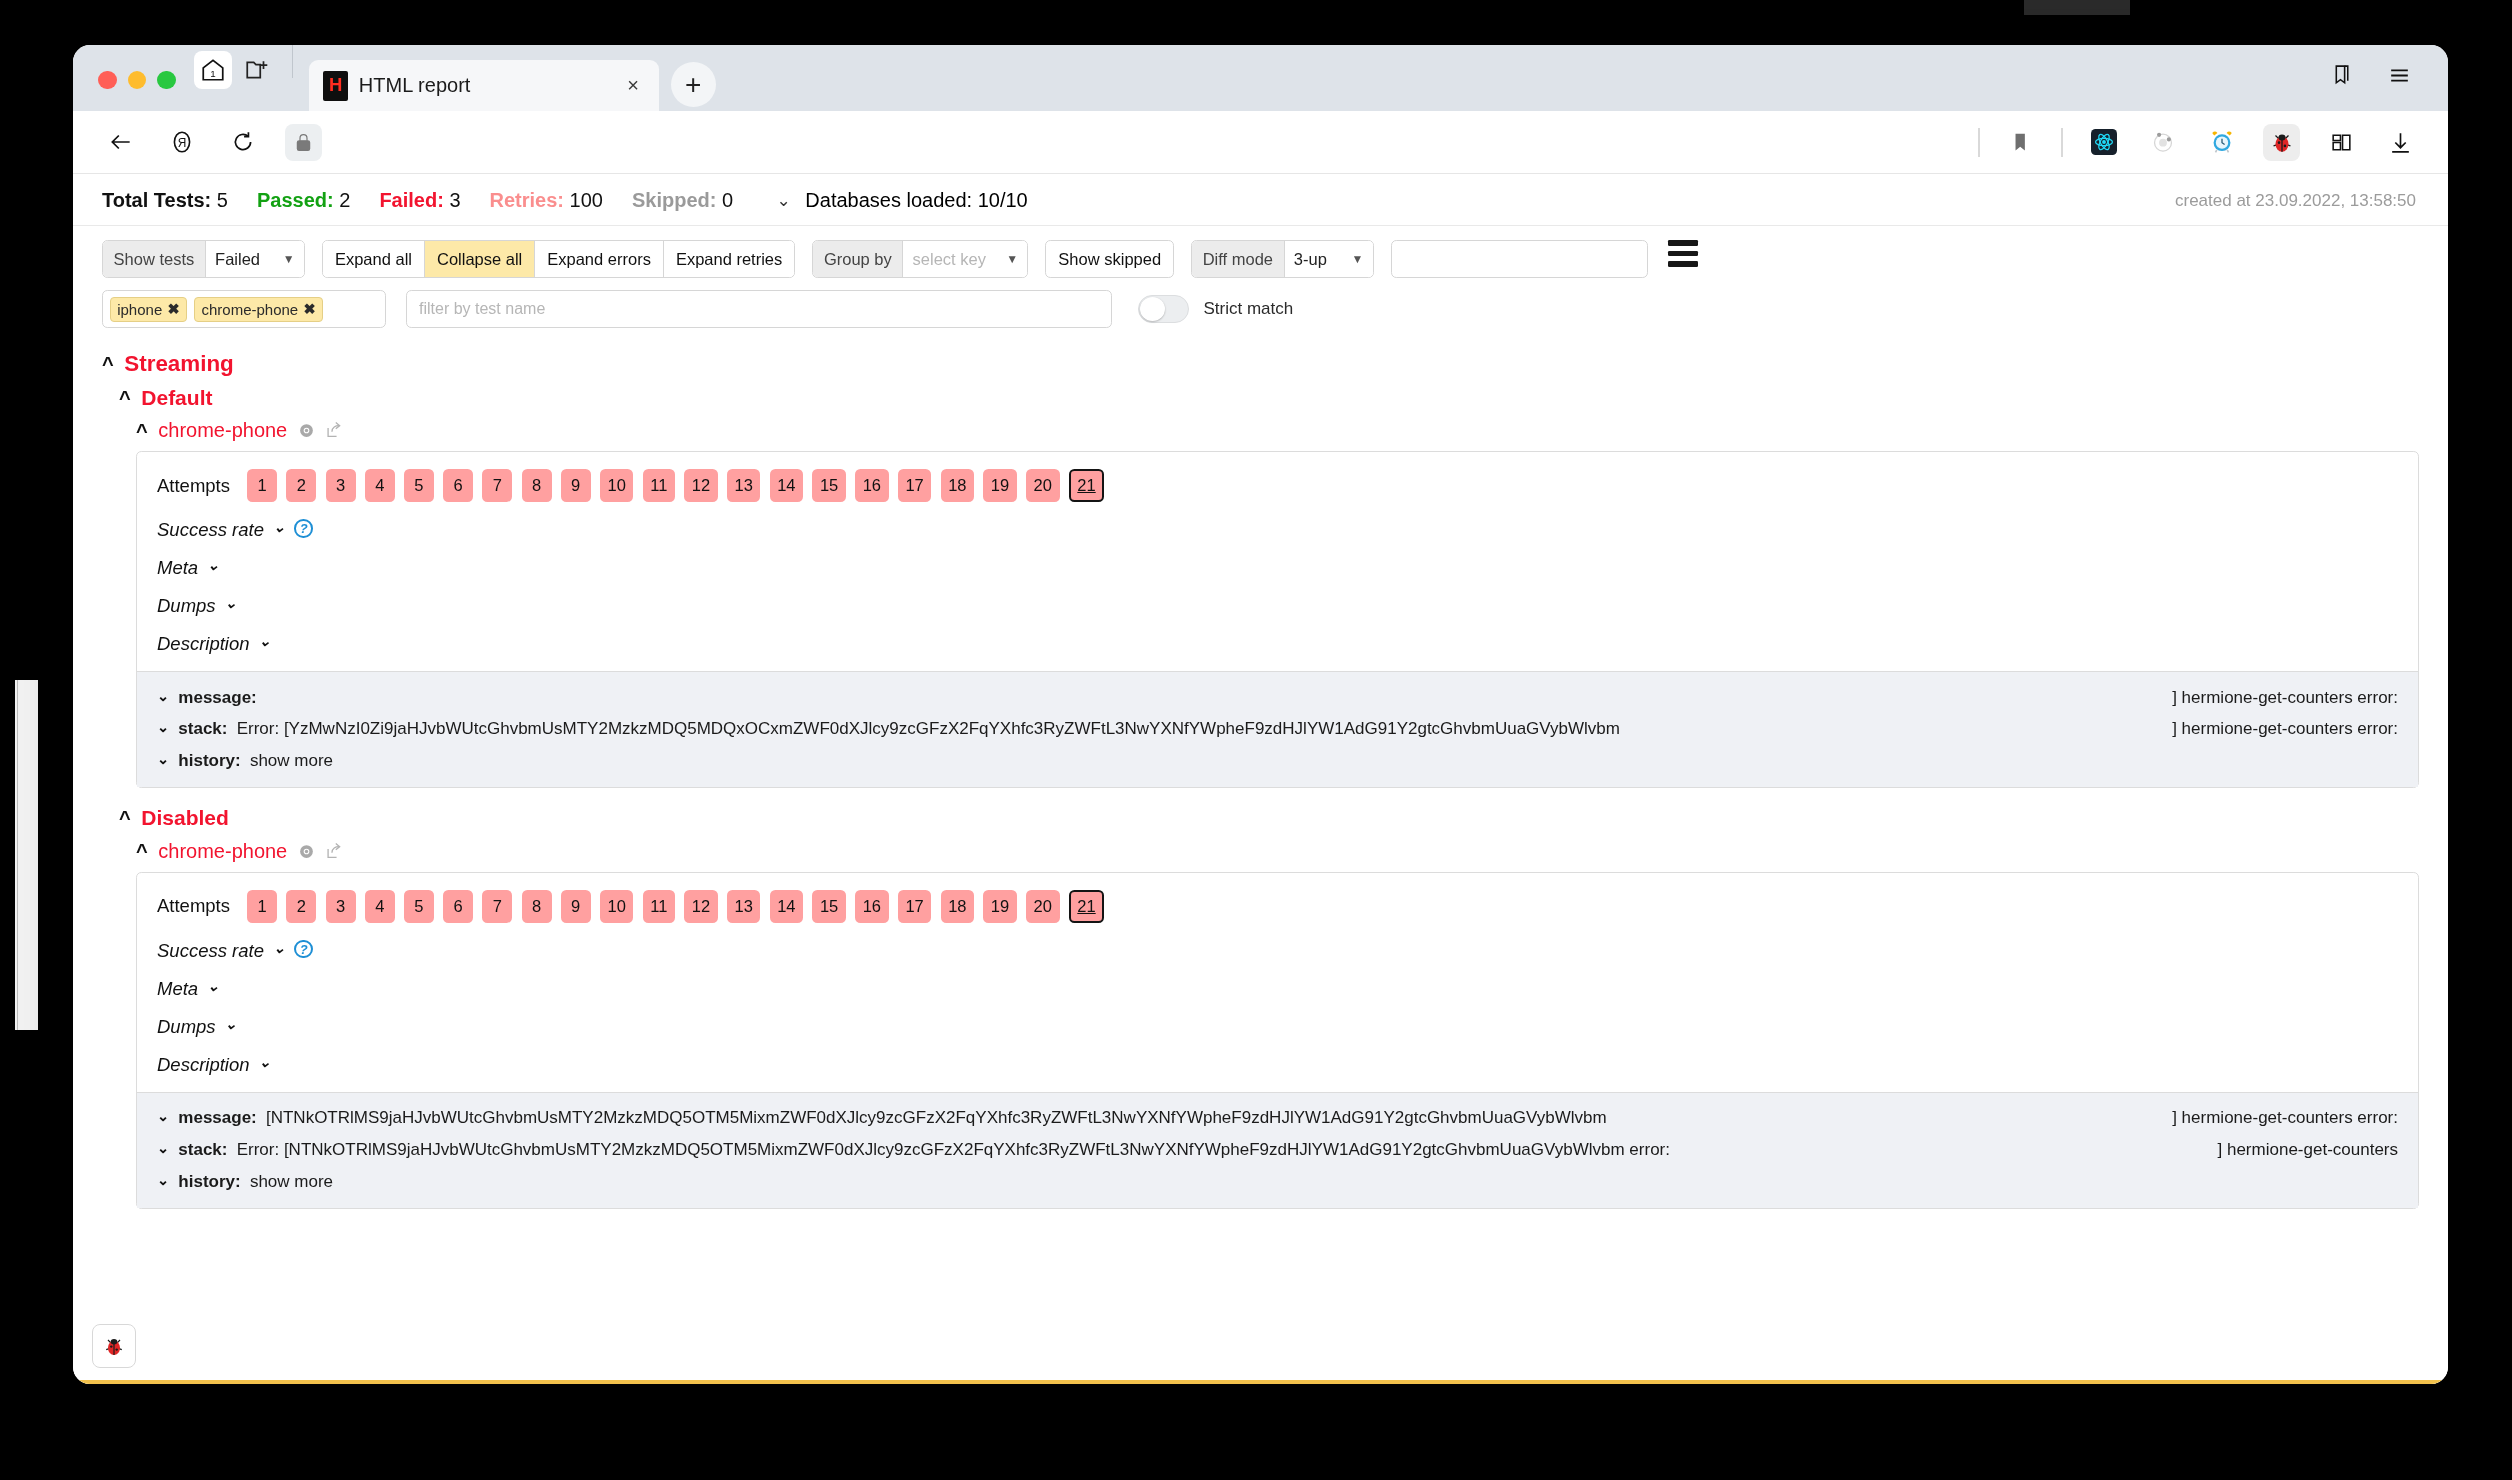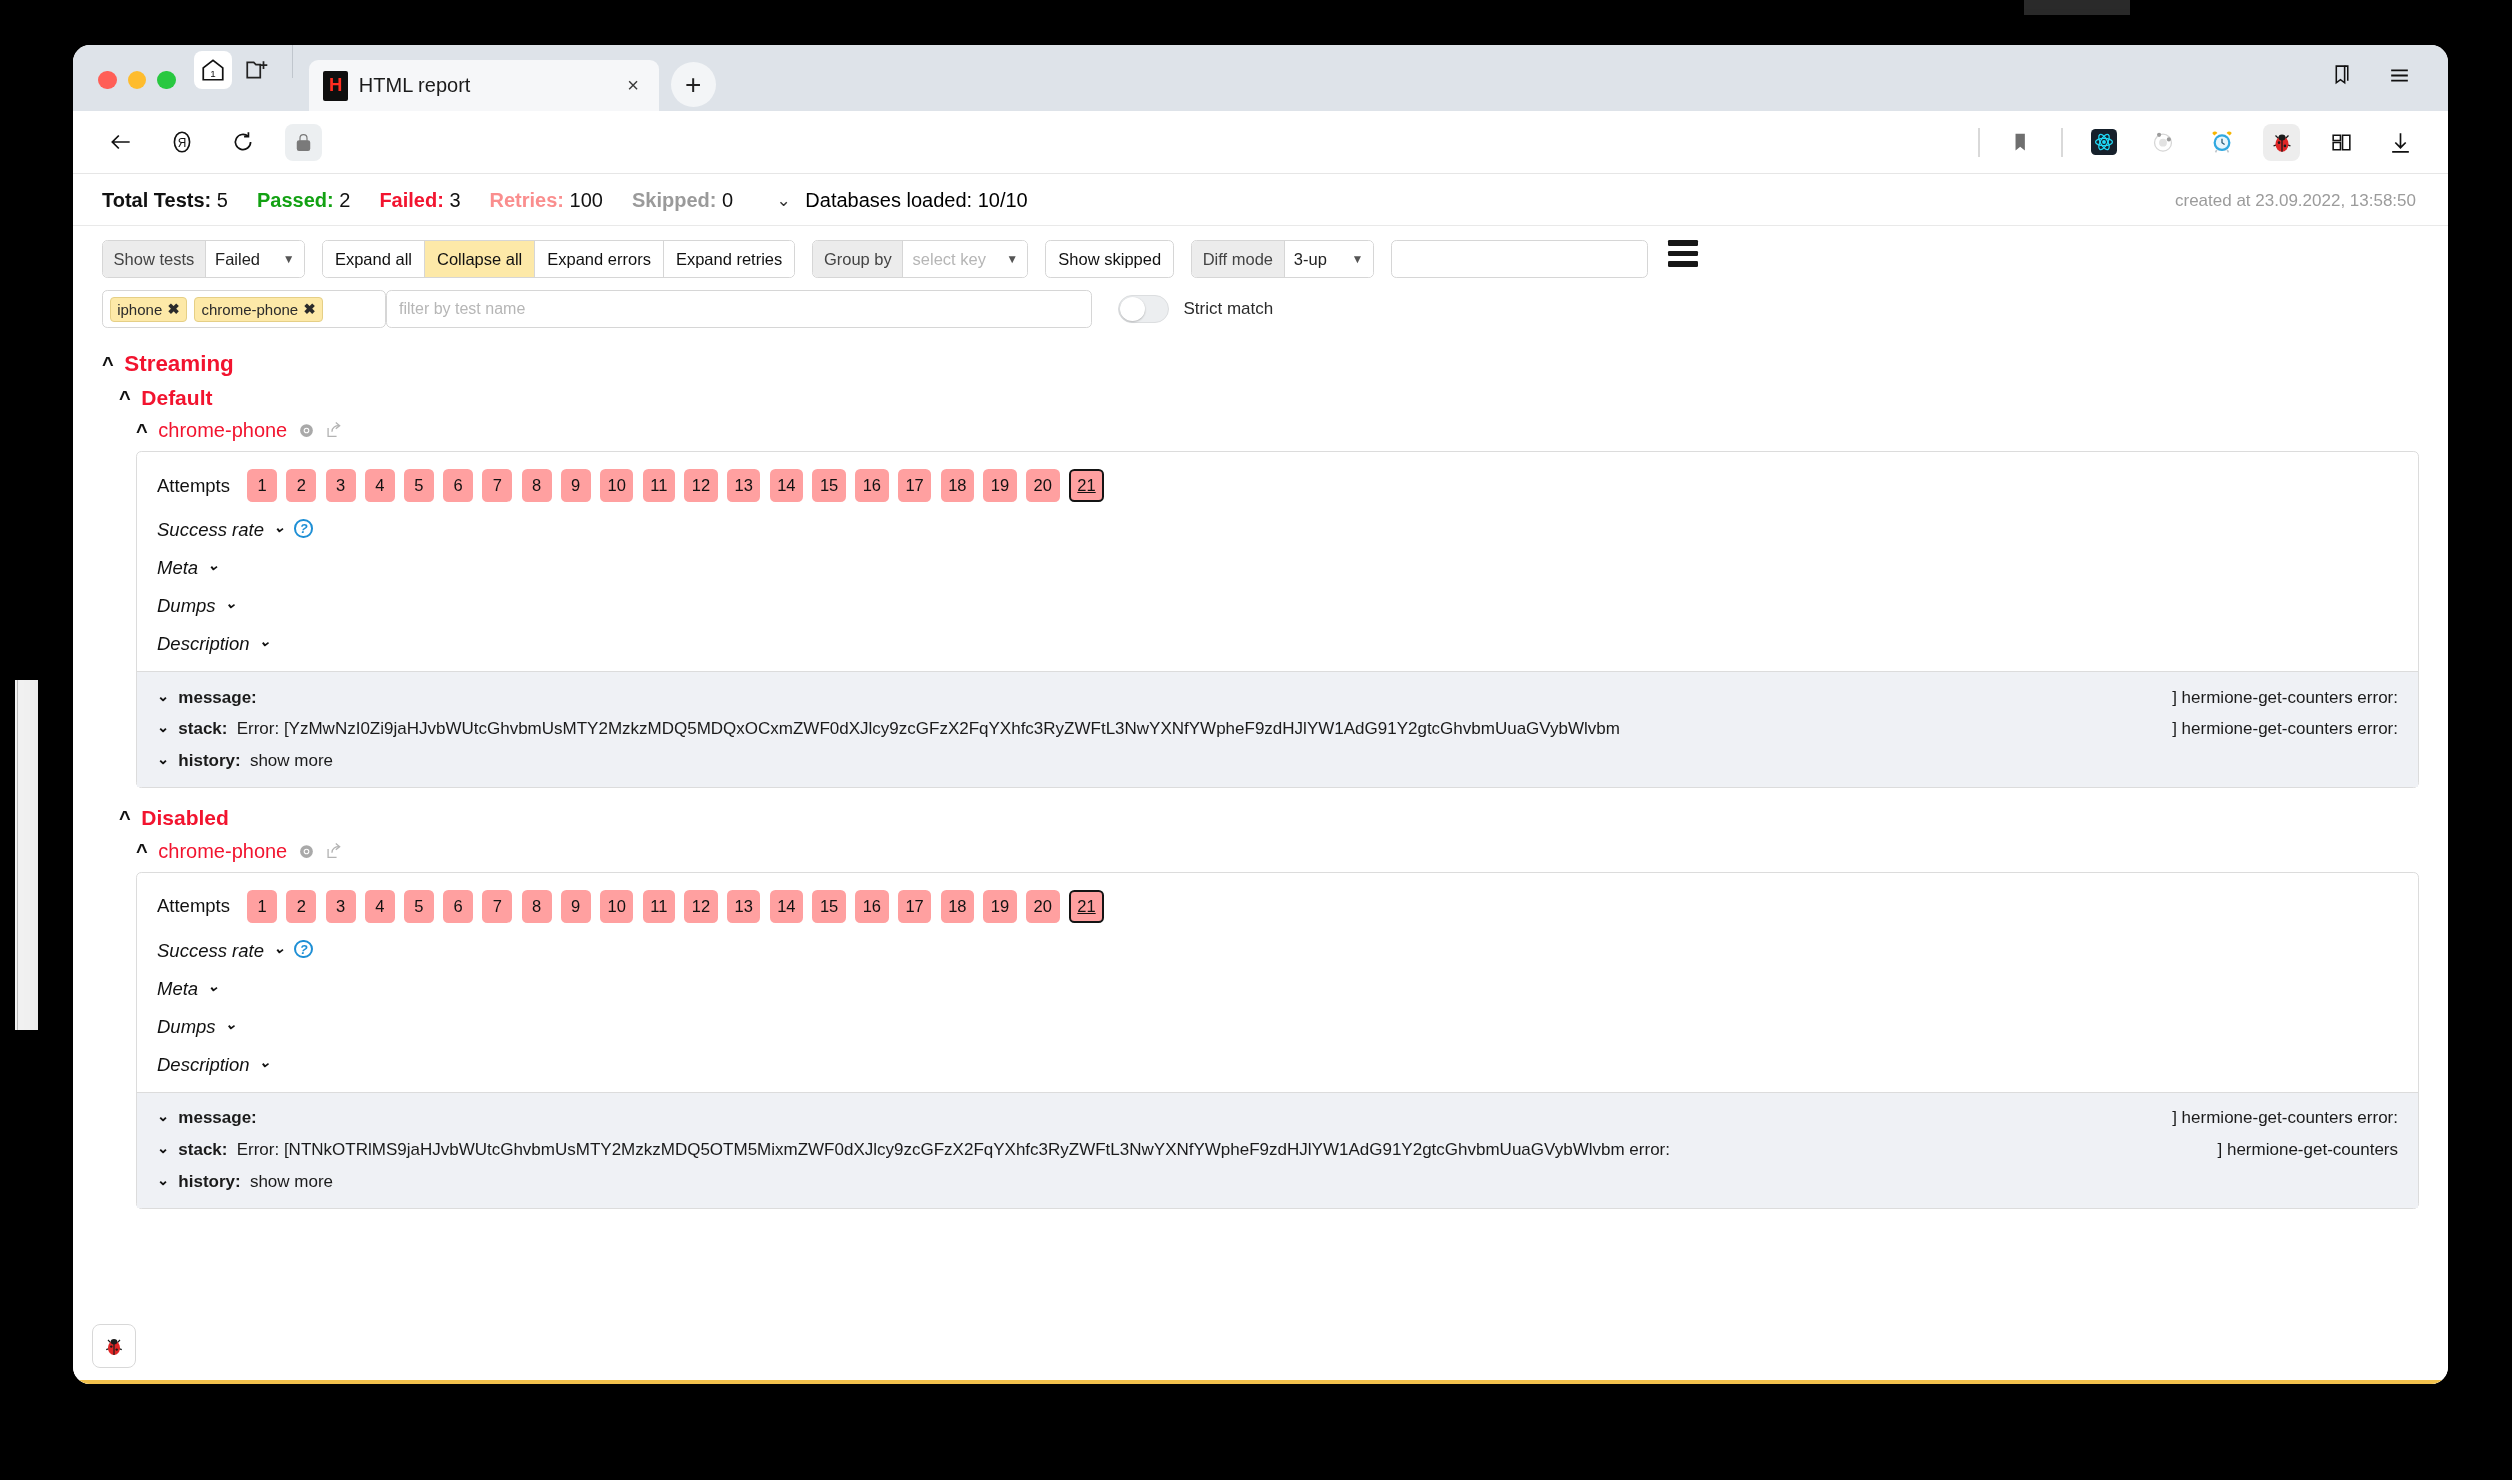--- a/index.html
+++ b/index.html
@@ -141,21 +141,21 @@
   .plaininput{
     height:38px; width:257px; border:1.3px solid #d6d6d6; border-radius:5.3px;
     background:#fff; margin-right:20px;
   }
   .burger{ display:flex;flex-direction:column;gap:5.3px; cursor:pointer;}
   .burger span{ display:block;width:30px;height:5.3px;background:#171717;border-radius:1.3px;}
 
   .controls2{ padding: 12px 29px 0 29px; display:flex; align-items:center;}
   .chipbox{
     height:38px; width:284px; border:1.3px solid #d6d6d6; border-radius:5.3px;
-    display:flex;align-items:center;gap:6.6px;padding:0 6.6px;background:#fff;
+    display:flex;align-items:center;gap:6.6px;padding:0 6.6px;background:#fff;margin-right:20px;
   }
   .chip{
     background:#fde9a8; border:1.3px solid #e5cf86; border-radius:4px;
     font-size:15px; color:#2b2b2b; padding:3.3px 6.6px; display:flex;align-items:center;gap:5.3px;
     white-space:nowrap;
   }
   .chip .x{ font-weight:bold; font-size:14.5px; }
   .filterinput{
     height:38px; width:706px; border:1.3px solid #d6d6d6; border-radius:5.3px;
     background:#fff; display:flex;align-items:center;padding:0 12px;
@@ -631,20 +631,21 @@
           <div class="exp-row">
             <span>Description</span>
             <span class="caret-small">⌄</span>
           </div>
 
           <div class="errbox">
             <div class="errline">
               <span class="caret-small">⌄</span>
               <span class="k">message:</span>
               <span class="errbody">
+                <span class="lead">[NTNkOTRlMS9jaHJvbWUtcGhvbmUsMTY2MzkzMDQ5OTM5MixmZWF0dXJlcy9zcGFzX2FqYXhfc3RyZWFtL3NwYXNfYWpheF9zdHJlYW1AdG91Y2gtcGhvbmUuaGVybWlvbm</span>
                 <span class="tail">] hermione-get-counters error:</span>
               </span>
             </div>
             <div class="errline">
               <span class="caret-small">⌄</span>
               <span class="k">stack:</span>
               <span class="errbody wrapped">
                 <span class="tail">] hermione-get-counters</span>
                 <span class="lead">Error: [NTNkOTRlMS9jaHJvbWUtcGhvbmUsMTY2MzkzMDQ5OTM5MixmZWF0dXJlcy9zcGFzX2FqYXhfc3RyZWFtL3NwYXNfYWpheF9zdHJlYW1AdG91Y2gtcGhvbmUuaGVybWlvbm</span>
                 <span>error:</span>

